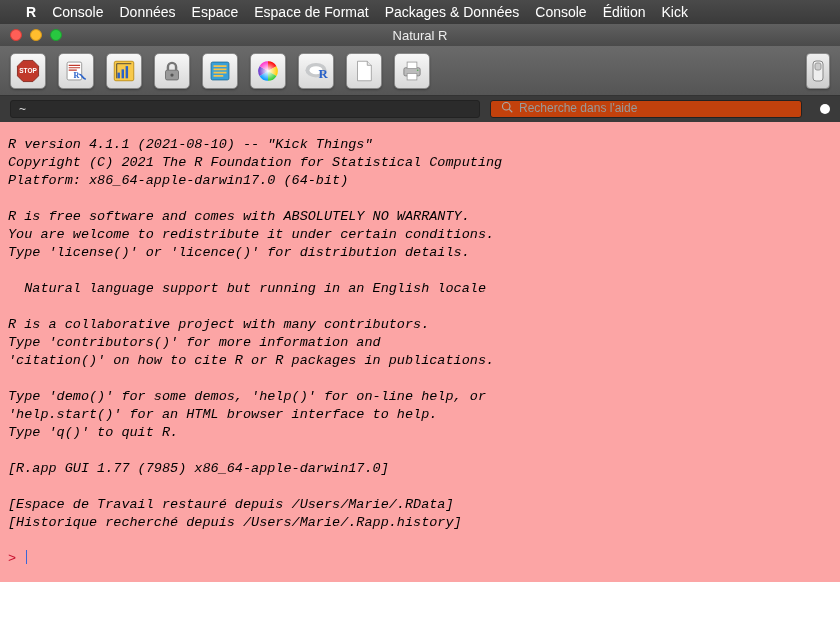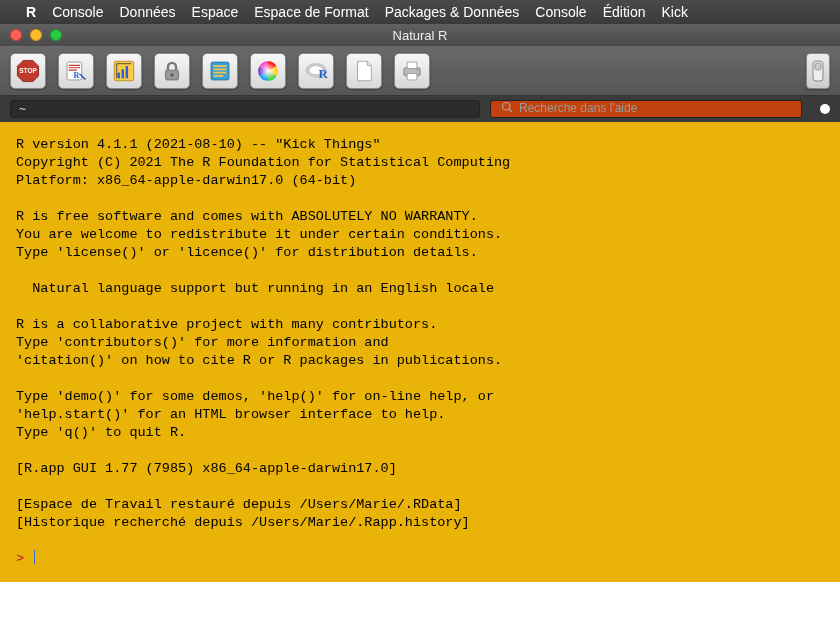--- a/index.html
+++ b/index.html
@@ -126,24 +126,25 @@
   }
   .search-wrap input::placeholder { color: #999; }
   .status-dot {
     width: 10px; height: 10px; border-radius: 50%; background: #fff;
     margin-left: 8px;
   }
   .console {
     font-family: "Menlo", "Monaco", "Courier New", monospace;
     font-size: 13.5px;
     line-height: 18px;
-    padding: 14px 16px;
+    padding: 14px 8px;
     white-space: pre;
     color: #000;
-    background: #eab308;
+    background: #fca5a5;
+    font-style: italic;
   }
   .prompt { color: #c8102e; }
   .cursor {
     display: inline-block;
     width: 1px; height: 14px;
     background: #3b66d6;
     vertical-align: -2px;
     margin-left: 2px;
   }
 </style>

